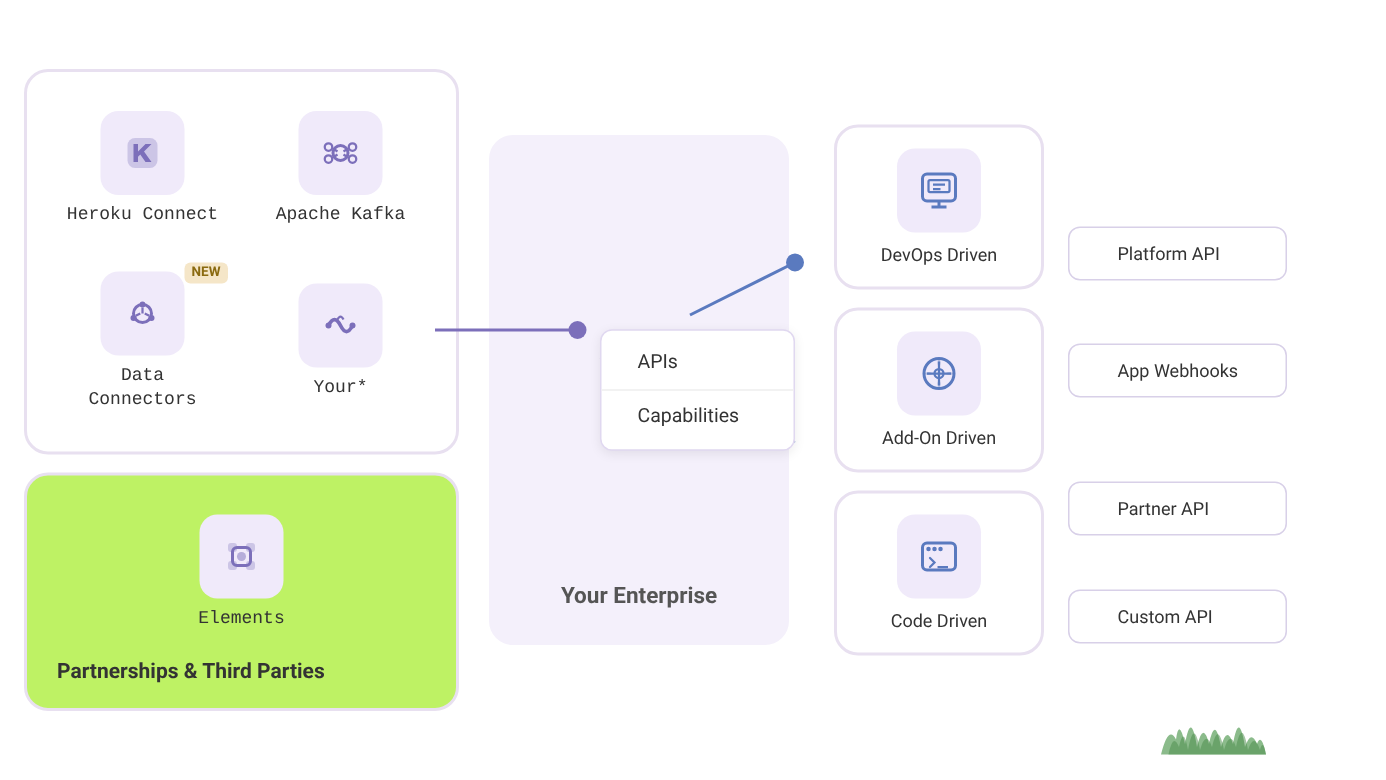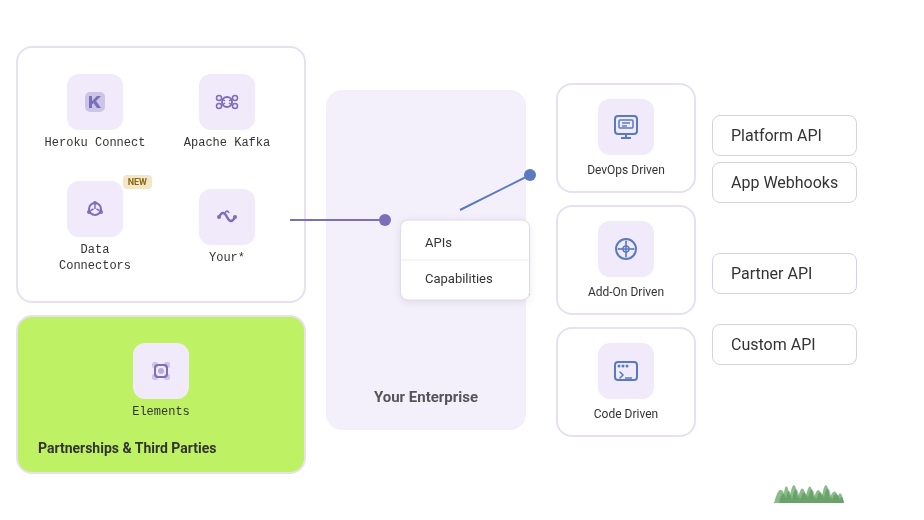--- a/index.html
+++ b/index.html
@@ -220,24 +220,25 @@
       flex-direction: column;
       justify-content: space-between;
       height: 310px;
       gap: 0;
     }
 
     .api-label-box {
       background: #fff;
       border: 1.5px solid #d8d0e8;
       border-radius: 8px;
-      padding: 10px 18px;
-      font-size: 16px;
+      padding: 10px 32px;
+      font-size: 12px;
       color: #333;
       white-space: nowrap;
+      margin-top: 36px;
     }
 
     .grass-decoration {
       position: absolute;
       bottom: 8px;
       right: 80px;
     }
 
     .grass-decoration svg {
       width: 70px;

